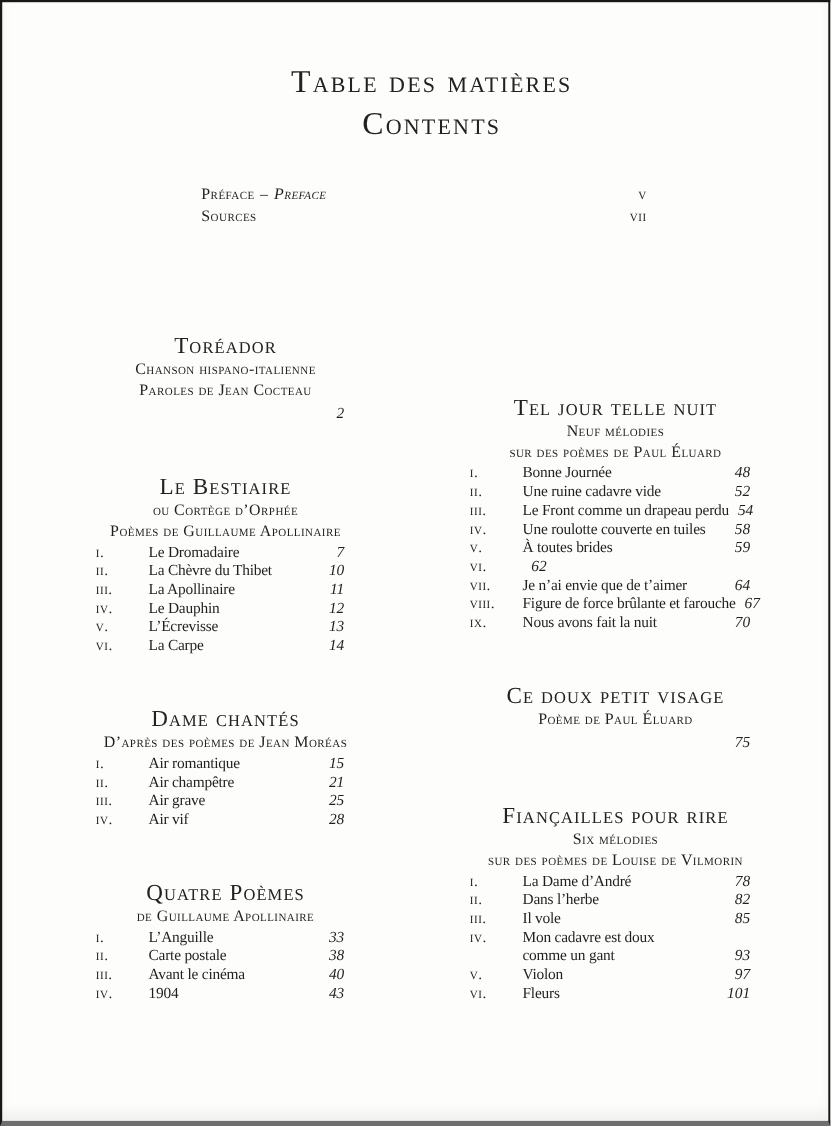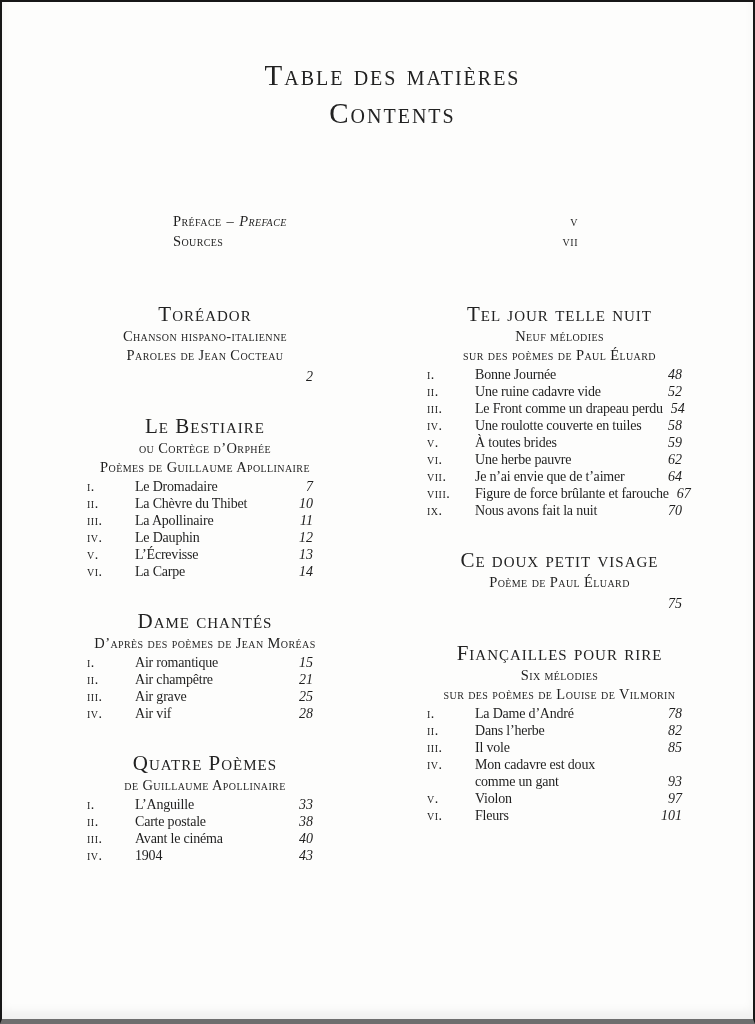--- a/index.html
+++ b/index.html
@@ -9,30 +9,30 @@
     background:#fdfdfc; color:#1f1f1f;
     border:2px solid #171717; border-bottom:5px solid #6e6e6e;
     box-shadow: inset 0 -8px 10px rgba(0,0,0,0.05);
     font-family:"Liberation Serif","DejaVu Serif",serif;
   }
   .page-title { position:absolute; top:54px; left:30px; right:0; text-align:center; }
   .page-title .line {
     font-variant:small-caps; font-size:29px; line-height:38px;
     letter-spacing:2px; font-weight:400; color:#222;
   }
-  .front-matter { position:absolute; top:166px; left:171px; width:405px;margin-top:44px; }
+  .front-matter { position:absolute; top:166px; left:181px; width:405px; }
   .fm-row { display:flex; justify-content:space-between; align-items:baseline;
             font-variant:small-caps; font-size:14.5px; line-height:19.5px; letter-spacing:0.4px; }
   .fm-sep { margin:0 5px; }
   .fm-en { font-style:italic; }
   .fm-page { font-variant:small-caps; letter-spacing:0.5px; }
-  .columns { position:absolute; top:299px; left:85px; width:605px; display:flex; gap:104px; }
+  .columns { position:absolute; top:299px; left:85px; width:605px; display:flex; gap:104px;align-items:flex-end; }
   .col-left  { width:270px; }
   .col-right { width:265px; }
-  .toc-section + .toc-section { margin-top:28px; }
+  .toc-section + .toc-section { margin-top:44px; }
   .sec-title {
     font-variant:small-caps; font-weight:400; font-size:21px; line-height:26px;
     letter-spacing:1px; text-align:center; color:#222;
   }
   .sec-sub {
     font-variant:small-caps; font-size:14.5px; line-height:19px;
     letter-spacing:0.4px; text-align:center;
   }
   .sec-pagerow { margin-top:2px; text-align:right; padding-right:10px; line-height:17px; }
   .toc-items { margin-top:1px; padding-right:10px; }
@@ -187,21 +187,20 @@
               <span class="ttl">Une roulotte couverte en tuiles</span>
               <span class="pg">58</span>
             </div>
             <div class="toc-row">
               <span class="num">v.</span>
               <span class="ttl">À toutes brides</span>
               <span class="pg">59</span>
             </div>
             <div class="toc-row">
               <span class="num">vi.</span>
-              <span class="ttl">Une herbe pauvre</span>
               <span class="pg">62</span>
             </div>
             <div class="toc-row">
               <span class="num">vii.</span>
               <span class="ttl">Je n’ai envie que de t’aimer</span>
               <span class="pg">64</span>
             </div>
             <div class="toc-row">
               <span class="num">viii.</span>
               <span class="ttl">Figure de force brûlante et farouche</span>

